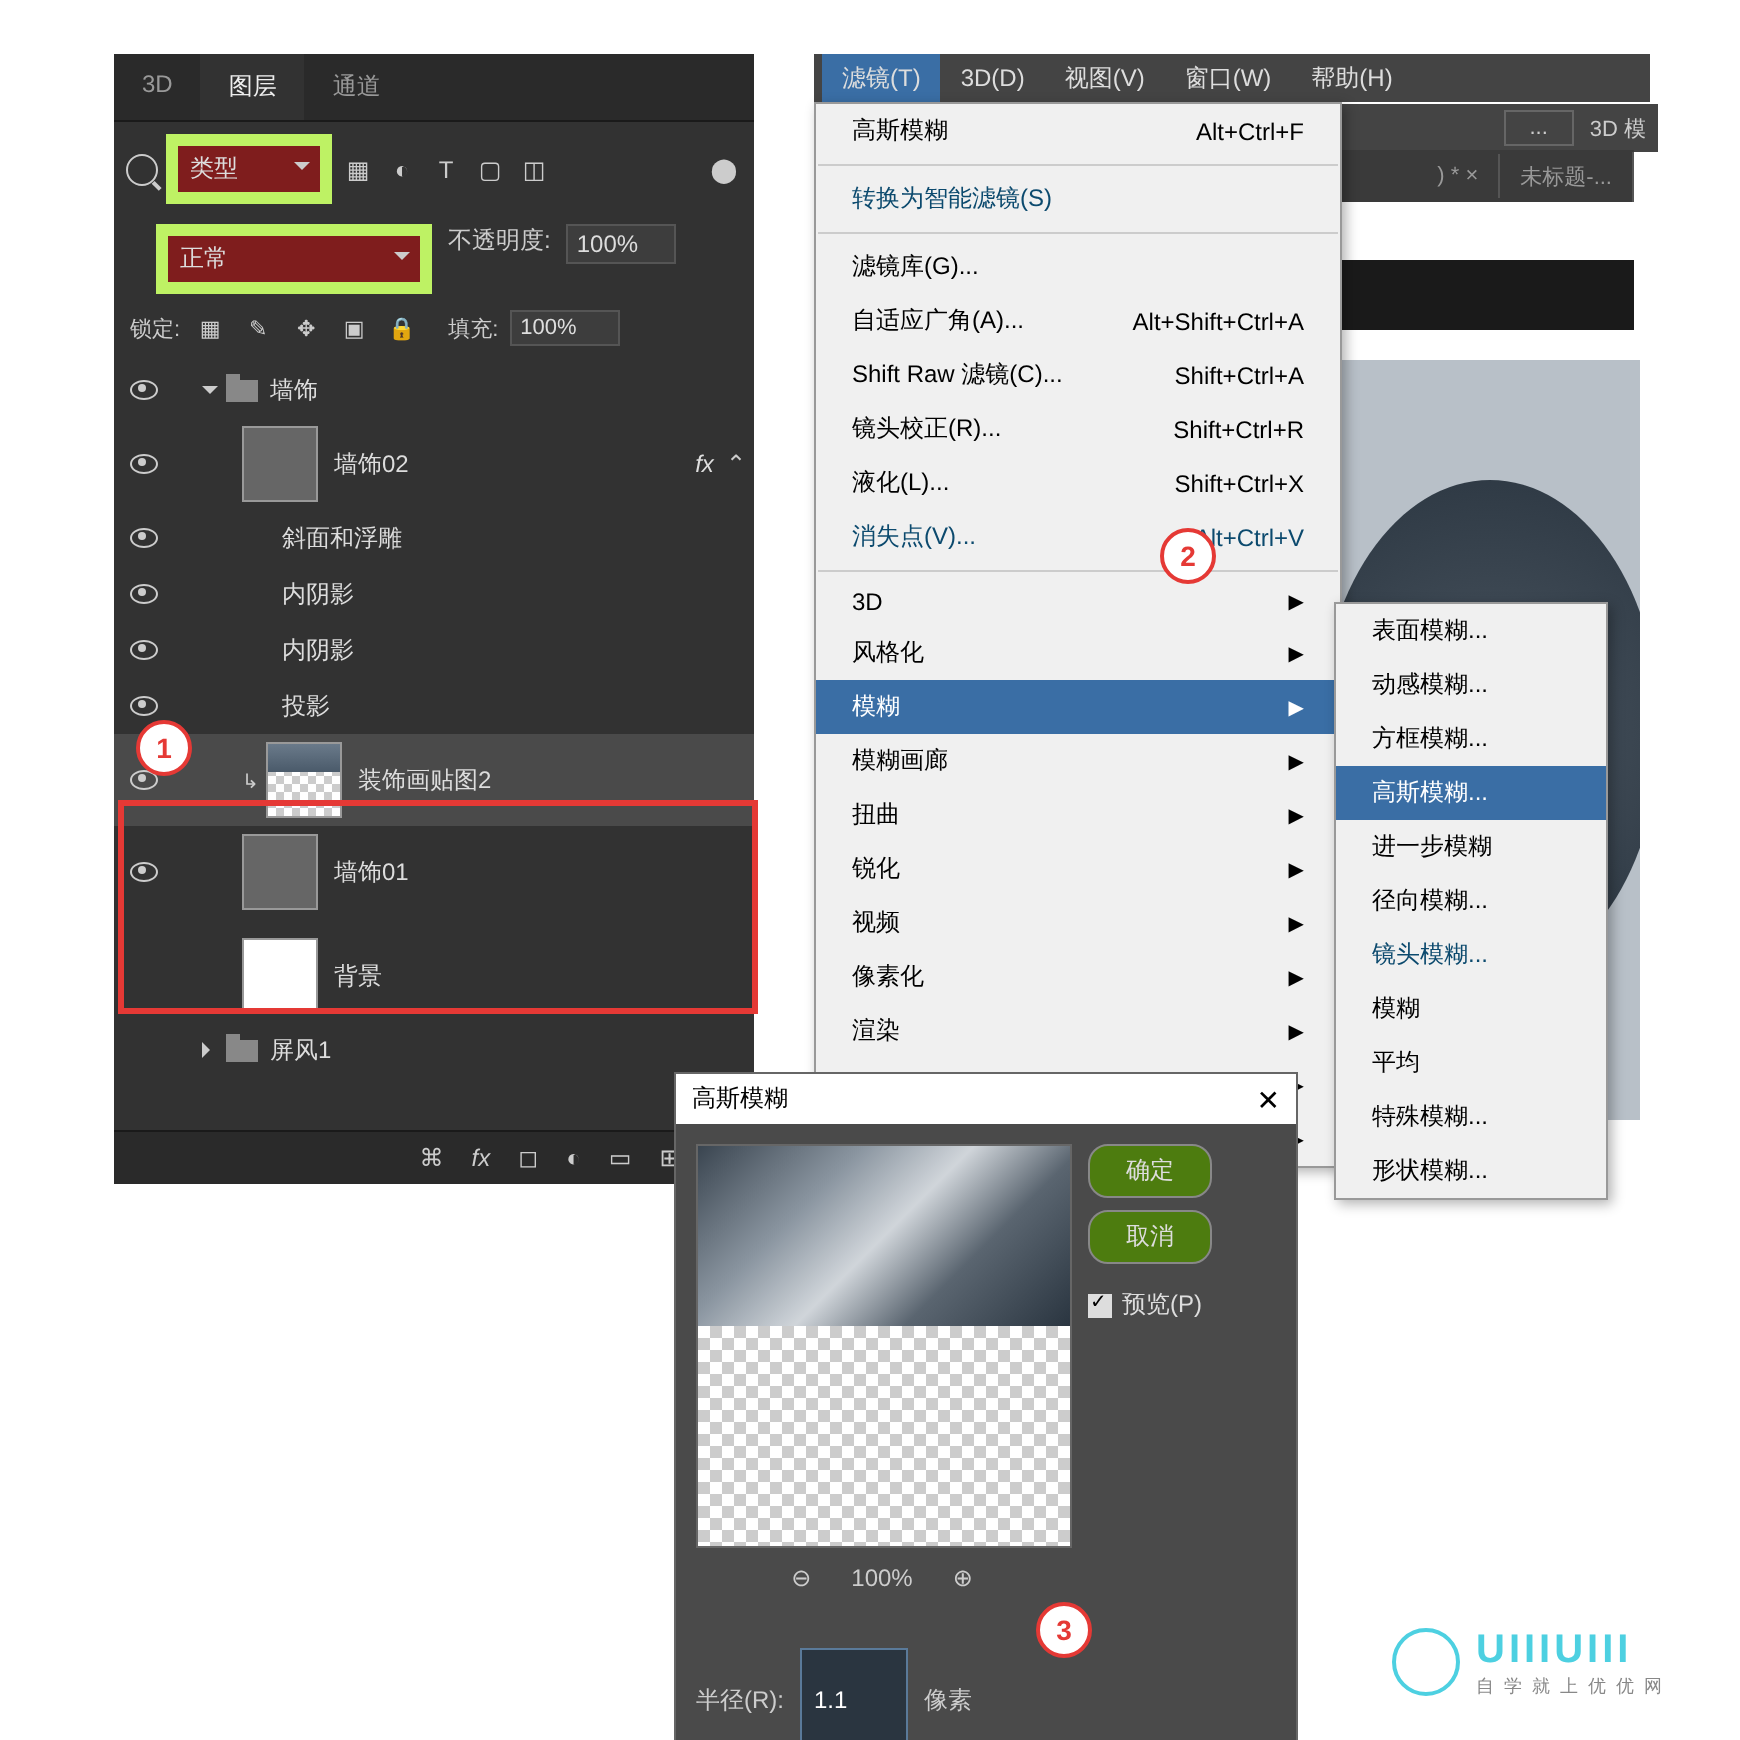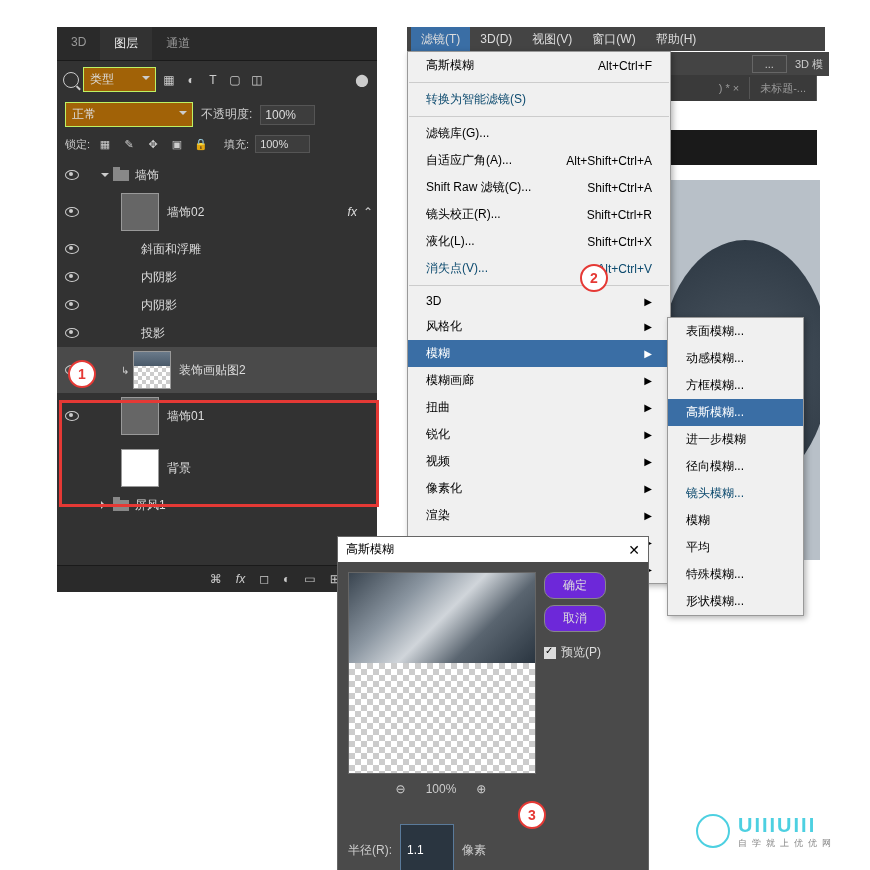--- a/index.html
+++ b/index.html
@@ -4,24 +4,24 @@
 <style>
 body{margin:0;background:#fff;font-family:"Microsoft YaHei",sans-serif;font-size:12px;color:#ccc;width:870px;height:870px;position:relative;overflow:hidden}
 .panel{position:absolute;background:#323232}
 .layers-panel{left:57px;top:27px;width:320px;height:565px}
 .tabs{display:flex;background:#2a2a2a;border-bottom:1px solid #1a1a1a}
 .tab{padding:8px 14px;color:#999;cursor:pointer}
 .tab.active{background:#323232;color:#eee}
 .filter-row{display:flex;align-items:center;padding:6px;gap:4px}
 .search-icon{width:14px;height:14px;border:1.5px solid #ccc;border-radius:50%;position:relative}
 .search-icon:after{content:"";position:absolute;width:5px;height:1.5px;background:#ccc;bottom:-2px;right:-3px;transform:rotate(45deg)}
-.dropdown{background:#a16207;border:1px solid #bef264;padding:3px 20px 3px 6px;color:#ddd;position:relative;min-width:45px}
+.dropdown{background:#7f1d1d;border:6px solid #bef264;padding:3px 20px 3px 6px;color:#ddd;position:relative;min-width:45px}
 .dropdown:after{content:"";position:absolute;right:5px;top:8px;border:4px solid transparent;border-top-color:#ccc}
 .icon-btn{width:18px;height:18px;display:flex;align-items:center;justify-content:center;color:#ccc}
-.row2{display:flex;align-items:center;padding:4px 8px;gap:8px}
+.row2{display:flex;align-items:flex-start;padding:4px 21px;gap:8px}
 .pct-input{background:#3d3d3d;border:1px solid #555;padding:2px 4px;color:#ddd;width:45px}
 .lock-row{display:flex;align-items:center;padding:4px 8px;gap:6px;font-size:11px}
 .layer-tree{padding-top:4px}
 .layer-item{display:flex;align-items:center;height:28px;padding:0 4px}
 .layer-item.tall{height:46px}
 .vis{width:22px;display:flex;justify-content:center}
 .eye{width:12px;height:8px;border:1.5px solid #ccc;border-radius:50%;position:relative}
 .eye:after{content:"";position:absolute;width:4px;height:4px;background:#ccc;border-radius:50%;top:1px;left:3px}
 .indent1{padding-left:18px}
 .indent2{padding-left:38px}
@@ -44,37 +44,37 @@
 .bottom-bar{position:absolute;bottom:0;left:0;right:0;height:26px;display:flex;align-items:center;justify-content:flex-end;gap:14px;padding:0 8px;background:#2a2a2a;border-top:1px solid #1a1a1a}
 .menubar{position:absolute;left:407px;top:27px;width:410px;height:24px;background:#444;display:flex;align-items:center;padding:0 4px}
 .menubar .mi{padding:4px 10px;color:#ddd}
 .menubar .mi.active{background:#3a6ea5}
 .dropdown-menu{position:absolute;left:407px;top:51px;width:262px;background:#f0f0f0;border:1px solid #999;color:#000;box-shadow:2px 2px 6px rgba(0,0,0,0.3)}
 .menu-item{display:flex;justify-content:space-between;padding:5px 18px;align-items:center}
 .menu-item.disabled{color:#0c4a6e}
 .menu-item.highlighted{background:#3a6ea5;color:#fff}
 .menu-item .arrow{font-size:10px}
 .sep{height:1px;background:#ccc;margin:3px 1px}
-.submenu{position:absolute;left:667px;top:317px;width:135px;background:#f0f0f0;border:1px solid #999;color:#000;box-shadow:2px 2px 6px rgba(0,0,0,0.3)}
+.submenu{position:absolute;left:667px;top:301px;width:135px;background:#f0f0f0;border:1px solid #999;color:#000;box-shadow:2px 2px 6px rgba(0,0,0,0.3)}
 .dialog{position:absolute;left:337px;top:536px;width:310px;background:#4a4a4a;border:1px solid #666}
 .dialog-title{background:#fff;color:#000;padding:4px 8px;display:flex;justify-content:space-between;align-items:center}
 .dialog-title .close{font-size:14px;color:#000}
 .dialog-body{display:flex;padding:10px;gap:10px}
 .preview-box{width:186px}
 .preview-img{width:186px;height:200px;background:#fff;border:1px solid #666;position:relative}
 .preview-img .top{position:absolute;top:0;left:0;right:0;height:90px;background:linear-gradient(135deg,#3a4550 0%,#8a95a0 30%,#d0d5da 50%,#5a6570 70%,#2a3540 100%)}
 .preview-img .bot{position:absolute;bottom:0;left:0;right:0;height:110px;background:repeating-conic-gradient(#ccc 0 25%,#fff 0 50%) 0 0/12px 12px}
 .zoom-row{display:flex;justify-content:center;align-items:center;gap:20px;margin-top:8px;color:#ccc}
 .radius-row{display:flex;align-items:center;gap:8px;margin-top:28px;color:#ccc}
 .radius-input{background:#2a3540;border:1px solid #5a7a9a;padding:18px 6px;color:#fff;width:40px}
 .slider{position:relative;height:16px;margin-top:6px}
 .slider:before{content:"";position:absolute;top:7px;left:0;right:0;height:2px;background:#666}
 .slider-thumb{position:absolute;left:6px;top:3px;width:0;height:0;border:5px solid transparent;border-top-color:#ccc}
 .dlg-btns{display:flex;flex-direction:column;gap:6px}
-.dlg-btn{border:1px solid #888;border-radius:10px;padding:4px 18px;text-align:center;color:#ddd;background:#6d28d9}
+.dlg-btn{border:1px solid #888;border-radius:10px;padding:4px 18px;text-align:center;color:#ddd;background:#4d7c0f}
 .chk-row{display:flex;align-items:center;gap:5px;margin-top:6px;color:#ddd}
 .chk{width:12px;height:12px;background:#ddd;position:relative}
 .chk:after{content:"✓";position:absolute;color:#000;font-size:10px;top:-2px;left:1px}
 .tab-bar{position:absolute;left:407px;top:75px;width:410px;height:26px;background:#3a3a3a;display:flex;align-items:center;color:#999;font-size:11px}
 .tab-bar .t{padding:5px 10px;border-right:1px solid #555}
 .canvas-preview{position:absolute;left:650px;top:180px;width:170px;height:380px;background:#b8c0c8;overflow:hidden}
 .canvas-preview .oval{position:absolute;width:170px;height:250px;border-radius:50%;background:radial-gradient(circle,#4a5560 0%,#2a3540 100%);top:60px;left:10px}
 .toolbar-bar{position:absolute;left:407px;top:52px;width:410px;height:24px;background:#444;display:flex;align-items:center;gap:8px;padding:0 6px;color:#ccc;font-size:11px}
 .watermark{position:absolute;right:34px;bottom:20px;display:flex;gap:8px;color:#4dd0e1}
 .watermark .bulb{width:30px;height:30px;border:2px solid #4dd0e1;border-radius:50%}

